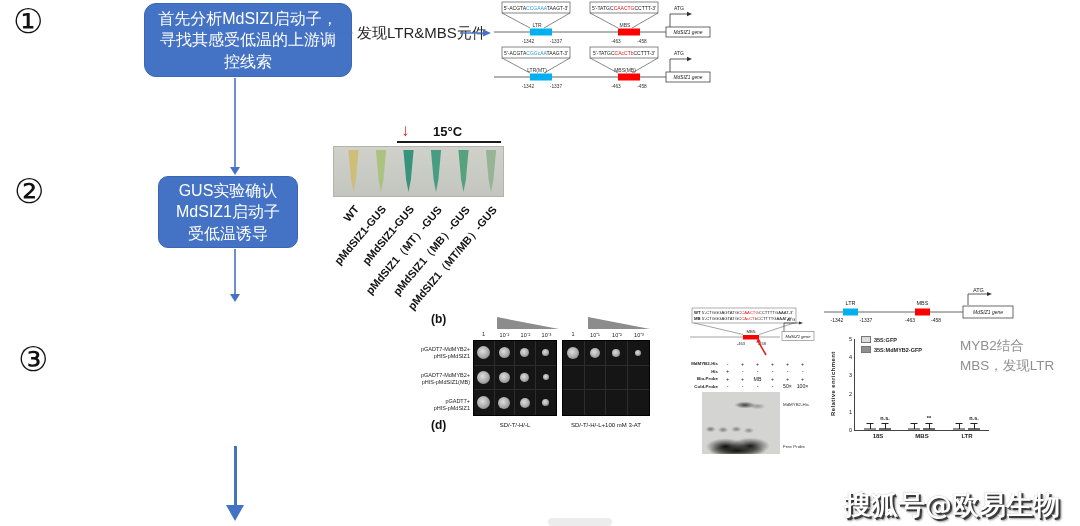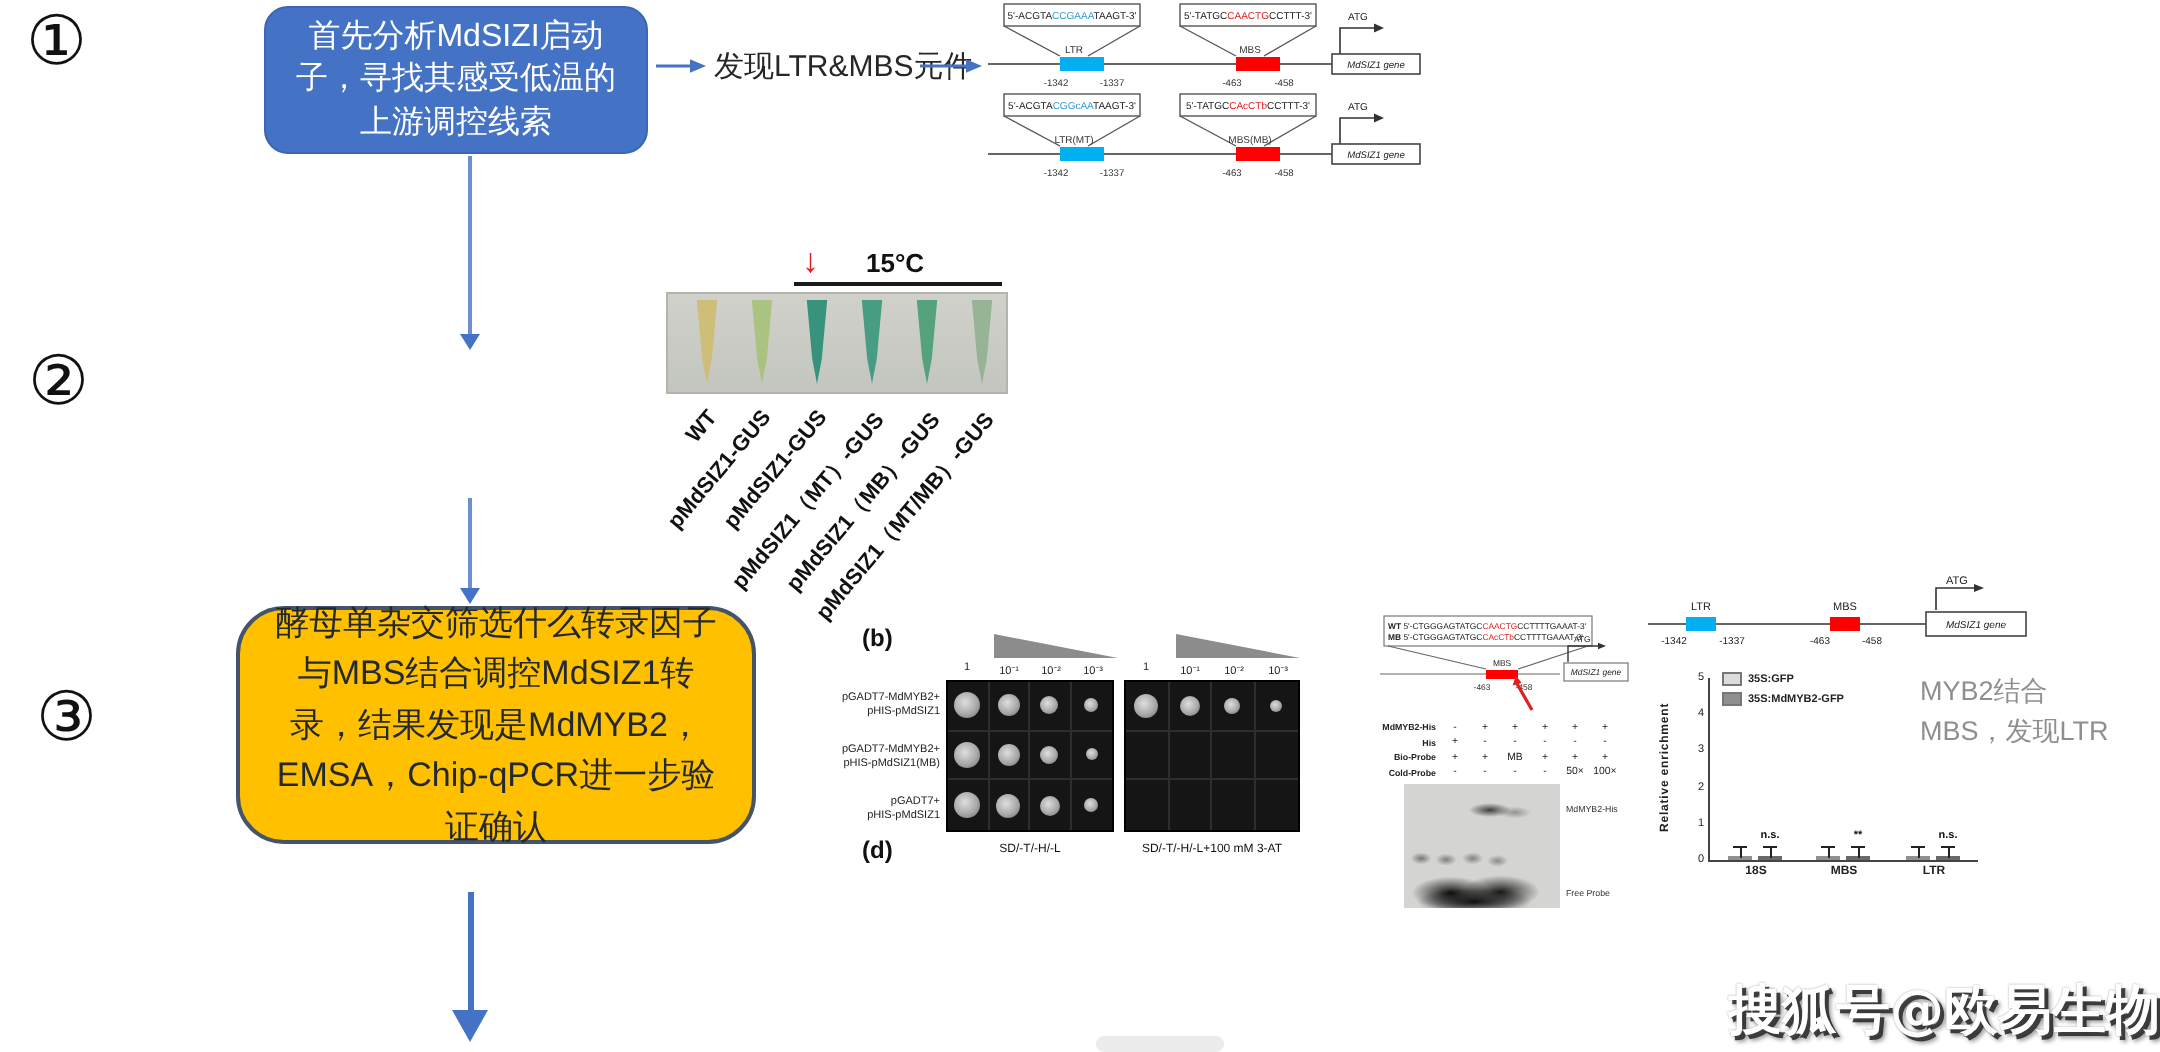--- a/index.html
+++ b/index.html
@@ -106,21 +106,21 @@
 </style>
 </head>
 <body>
 
 <div id="stage">
 
   <div class="abs stepnum" style="left:13px;top:4px;">①</div>
   <div class="abs stepnum" style="left:14px;top:174px;">②</div>
   <div class="abs stepnum" style="left:18px;top:342px;">③</div>
 
-  <div class="abs bluebox" style="left:132px;top:3px;width:192px;height:74px;">
+  <div class="abs bluebox" style="left:144px;top:3px;width:208px;height:74px;">
     <span>首先分析MdSIZI启动子，寻找其感受低温的上游调控线索</span>
   </div>
 
   <svg class="abs" style="left:328px;top:28px;" width="26" height="10">
     <line x1="0" y1="5" x2="17" y2="5" stroke="#4472C4" stroke-width="1.4"></line>
     <polygon points="17,1.6 25,5 17,8.4" fill="#4472C4"></polygon>
   </svg>
 
   <div class="abs findtext" style="left:357px;top:24px;">发现LTR&amp;MBS元件</div>
 
@@ -175,20 +175,23 @@
     <polyline class="atgline" points="178,27 178,13 195,13"></polyline>
     <polygon points="195,10.8 200,13 195,15.2" fill="#333"></polygon>
     <text class="atg" x="182" y="9">ATG</text>
     <rect class="genebox" x="174" y="26" width="44" height="10"></rect>
     <text class="gene" x="196" y="33" text-anchor="middle">MdSIZ1 gene</text>
   </svg>
 
   <div class="abs vline" style="left:234px;top:78px;height:90px;"></div>
   <div class="abs head-down" style="left:230px;top:167px;"></div>
 
+  <div class="abs bluebox" style="left:158px;top:176px;width:140px;height:72px;border-radius:10px;">
+    <span>GUS实验确认MdSIZ1启动子受低温诱导</span>
+  </div>
 
   <div class="abs vline" style="left:234px;top:249px;height:46px;"></div>
   <div class="abs head-down" style="left:230px;top:294px;"></div>
 
   <div class="abs redarrow" style="left:401px;top:122px;">↓</div>
   <div class="abs temp" style="left:433px;top:124px;">15°C</div>
   <div class="abs tempbar" style="left:397px;top:141px;width:104px;"></div>
   <div class="abs" id="gus-photo" style="left:333px;top:146px;width:169px;height:49px;">
     <div class="tube" style="left: 12px; background: rgb(205, 189, 116);"></div>
     <div class="tube" style="left: 39.5px; background: rgb(169, 194, 124);"></div>
@@ -197,23 +200,20 @@
     <div class="tube" style="left: 122px; background: rgb(79, 159, 122);"></div>
     <div class="tube" style="left: 149.5px; background: rgb(147, 178, 146);"></div>
   </div>
   <div class="tubelabel" style="left:212px;top:203px;">WT</div>
   <div class="tubelabel" style="left:239px;top:203px;">pMdSIZ1-GUS</div>
   <div class="tubelabel" style="left:267px;top:203px;">pMdSIZ1-GUS</div>
   <div class="tubelabel" style="left:294px;top:203px;">pMdSIZ1（MT）-GUS</div>
   <div class="tubelabel" style="left:322px;top:203px;">pMdSIZ1（MB）-GUS</div>
   <div class="tubelabel" style="left:349px;top:203px;">pMdSIZ1（MT/MB）-GUS</div>
 
-  <div class="abs yellowbox" style="left:118px;top:303px;width:260px;height:119px;">
-    <span>酵母单杂交筛选什么转录因子与MBS结合调控MdSIZ1转录，结果发现是MdMYB2，EMSA，Chip-qPCR进一步验证确认</span>
-  </div>
 
   <div class="abs" style="left:234px;top:446px;width:3px;height:60px;background:#4472C4;"></div>
   <div class="abs bighead-down" style="left:226px;top:505px;"></div>
 
   <div class="abs" style="left:420px;top:300px;width:262px;height:136px;">
     <div class="abs panel-letter" style="left:11px;top:12px;">(b)</div>
     <div class="abs tri" style="left:77px;top:17px;width:62px;height:12px;"></div>
     <div class="abs tri" style="left:168px;top:17px;width:62px;height:12px;"></div>
     <div class="abs dilrow" style="left:53px;top:31px;width:84px;">
       <span>1</span>
@@ -447,15 +447,15 @@
             <span>35S:MdMYB2-GFP</span>
           </div>
       </div>
     </div>
 
     <div class="abs chipnote" style="left:138px;top:50px;width:100px;">MYB2结合MBS，发现LTR</div>
   </div>
 
   <div class="abs" style="left:548px;top:518px;width:64px;height:8px;background:#ececec;border-radius:4px;"></div>
 
-  <div id="watermark" class="abs" style="right:0;top:487px;">搜狐号@欧易生物</div>
+  <div id="watermark" class="abs" style="right:20px;top:487px;">搜狐号@欧易生物</div>
 
 </div>
 
 </body></html>

